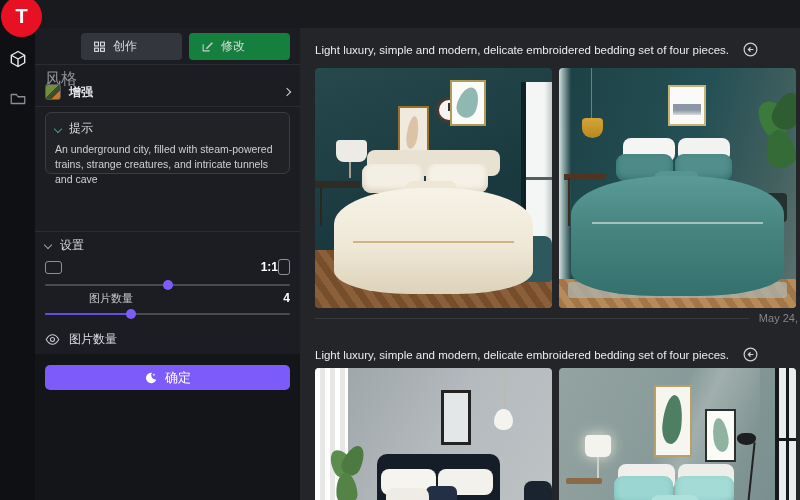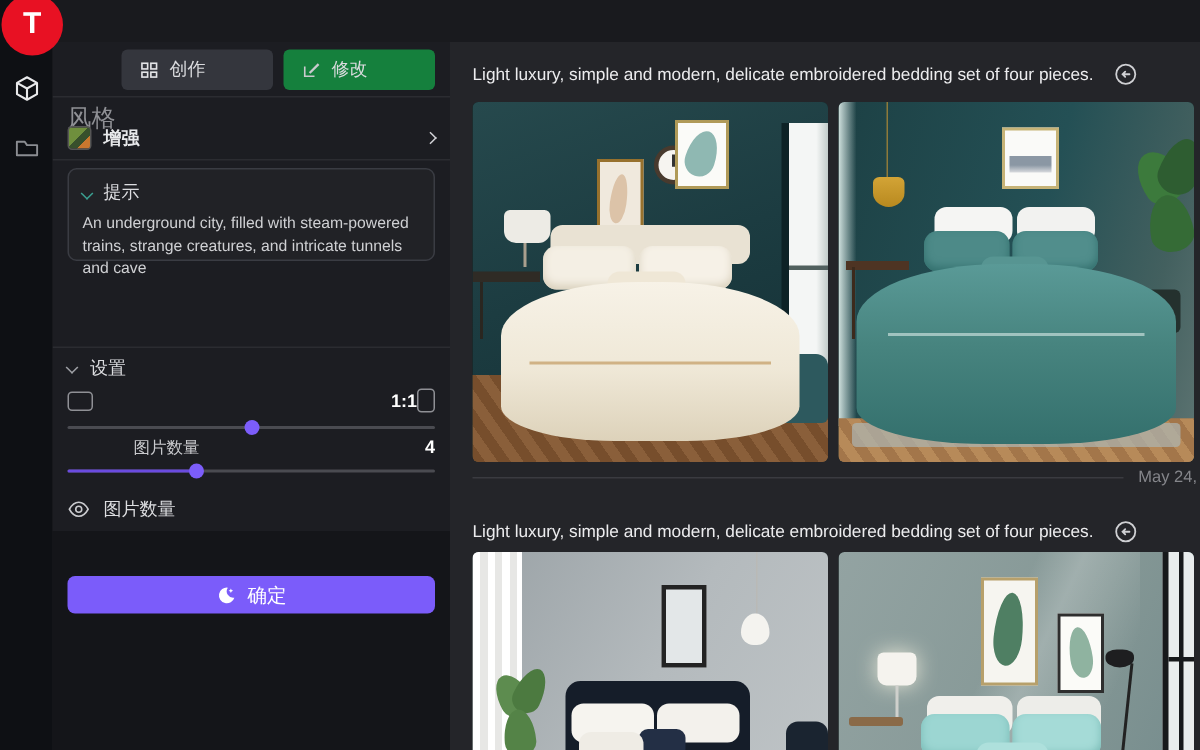--- a/index.html
+++ b/index.html
@@ -70,21 +70,21 @@
   .slider2 { top:281px; left:10px; width:245px; }
   .slider2 .fill { width:35%; }
   .slider2 .thumb { left:calc(35% - 5px); }
 
   .count-row { top:263px; height:14px; display:flex; align-items:center; }
   .count-label { font-size:11px; color:#c9cace;margin-left:44px; }
   .count-val { font-size:12px; font-weight:bold; color:#fff; }
 
   .adv-row { top:303px; height:16px; cursor:pointer; }
 
-  .confirm { position:absolute; left:10px; top:356px; width:245px; height:25px; border:none; border-radius:5px;
+  .confirm { position:absolute; left:10px; top:337px; width:245px; height:25px; border:none; border-radius:5px;
              background:#7b5cfa; color:#fff; font-size:13px; display:flex; align-items:center; justify-content:center;
              gap:7px; cursor:pointer; font-family:"Liberation Sans", sans-serif; }
 
   
   .gallery { position:absolute; left:300px; top:28px; width:500px; height:472px; background:#242529; }
   .g-prompt { position:absolute; left:15px; display:flex; align-items:center; gap:13px;
               font-size:11.5px; color:#ececee; }
   .reuse { width:17px; height:17px; cursor:pointer; }
   .g-row { position:absolute; left:15px; display:flex; gap:7px; }
   .card { width:237px; height:240px; border-radius:4px; overflow:hidden; position:relative; cursor:pointer;

